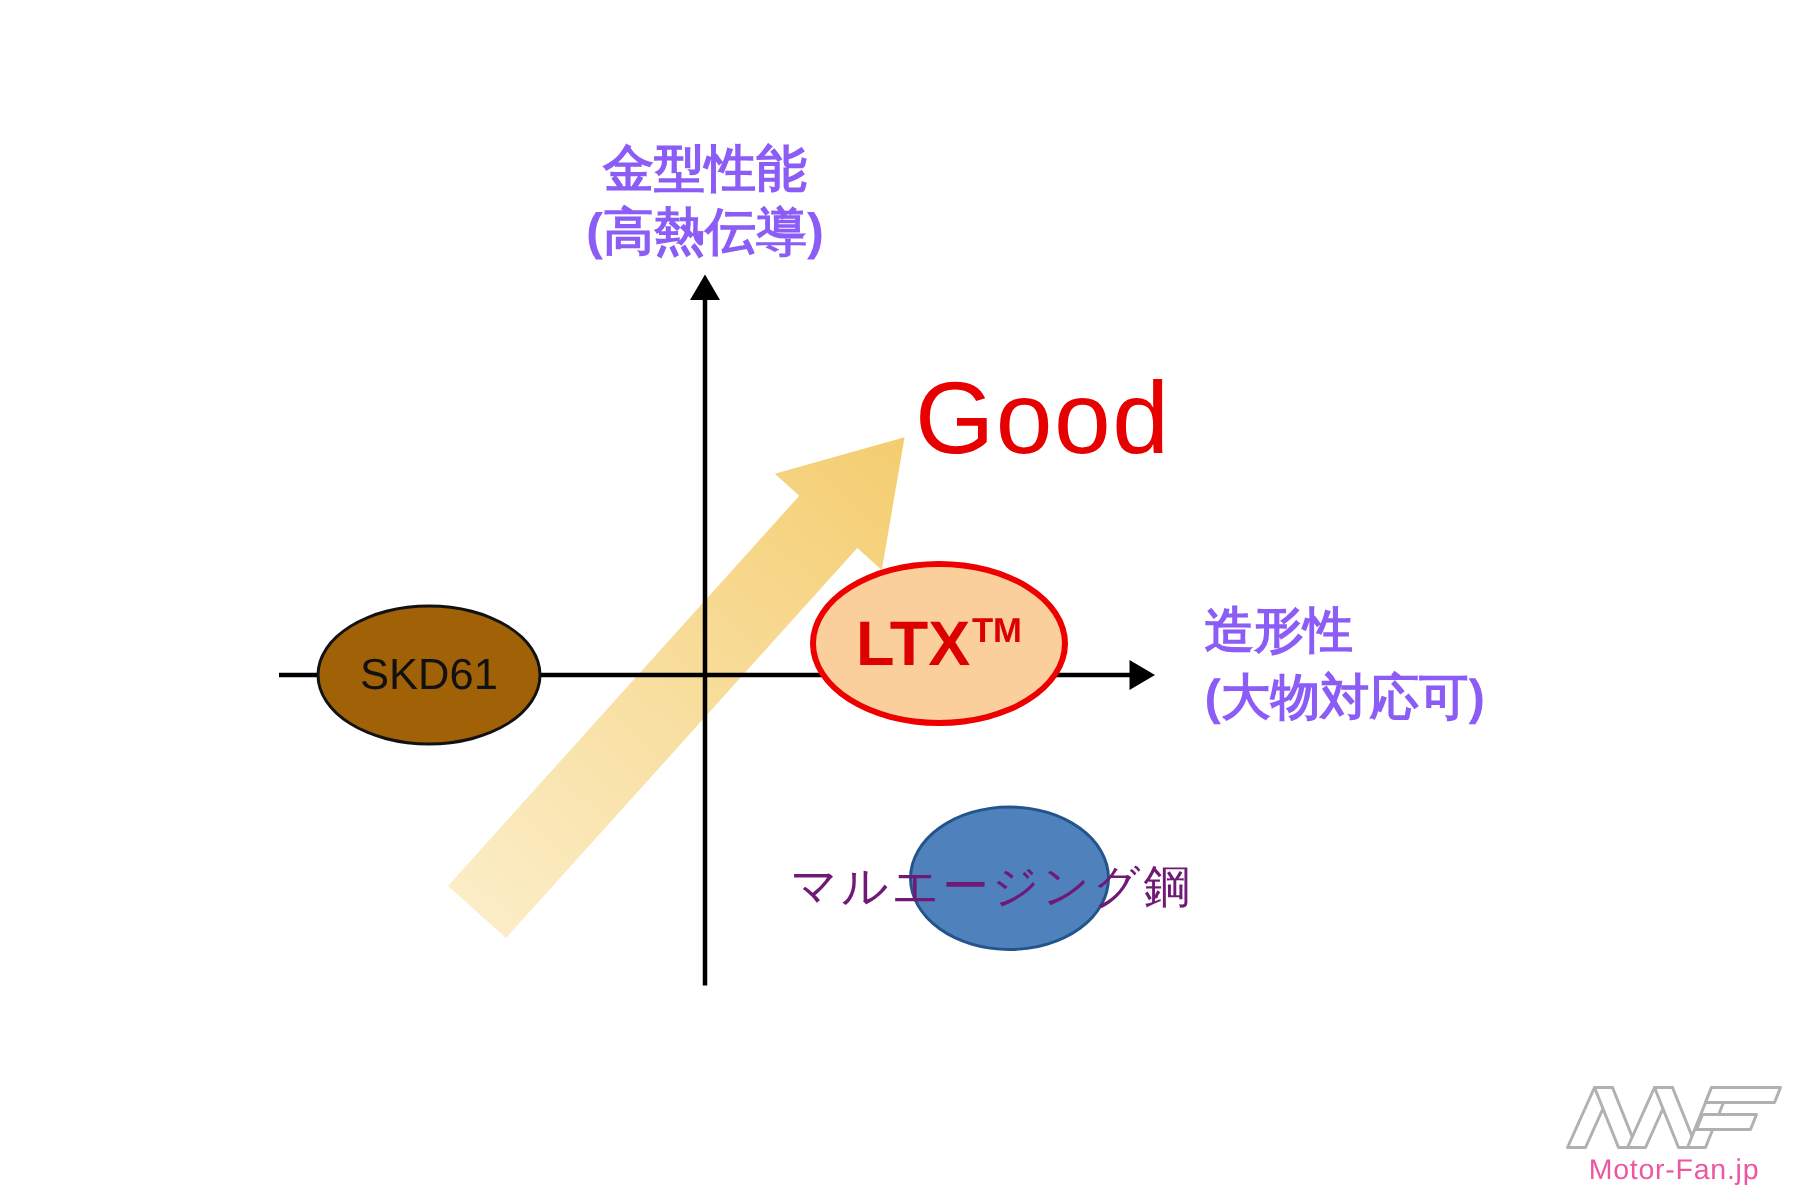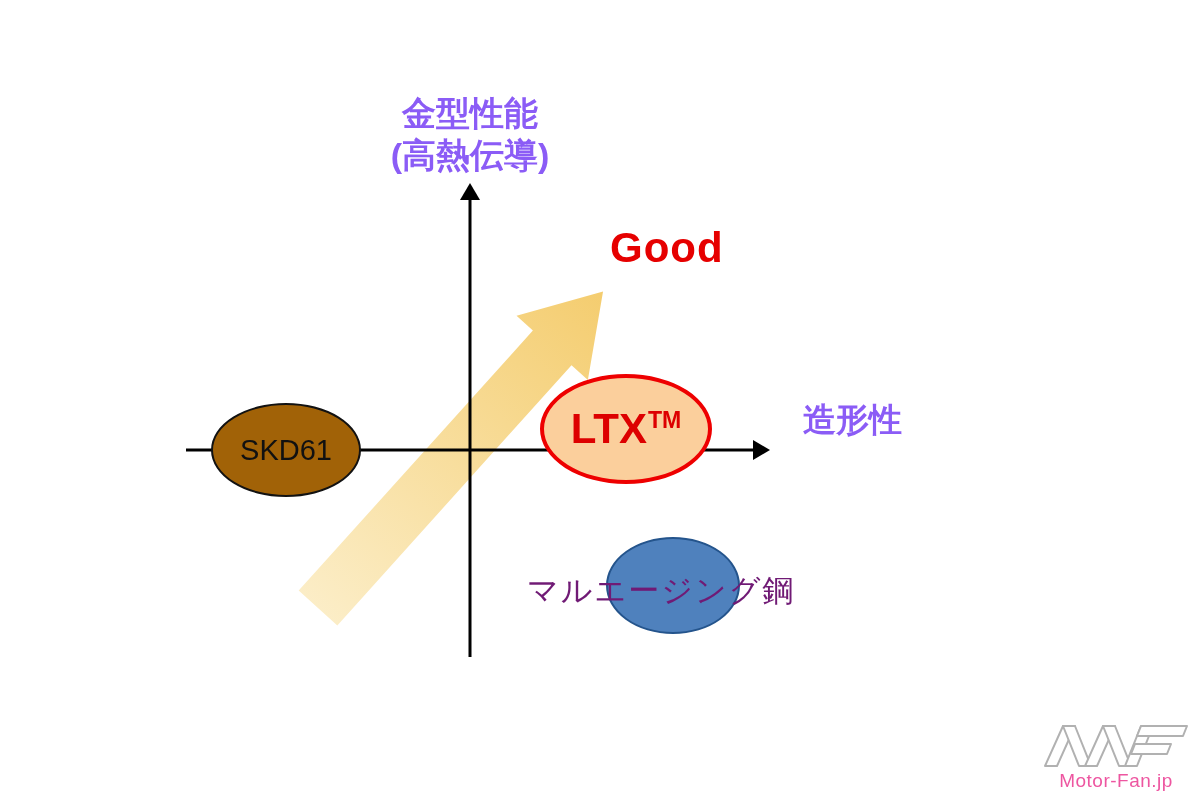--- a/index.html
+++ b/index.html
@@ -79,25 +79,24 @@
     line-height: 42px;
     white-space: normal;
   }
   .x-axis-label {
     left: 803px; top: 397px;
     font-weight: bold;
     font-size: 33px;
     line-height: 45px;
   }
   .good-label {
-    left: 610px; top: 224px;
-    font-size: 42px;
+    left: 610px; top: 240px;
+    font-size: 68px;
     color: #e60000;
     letter-spacing: 1px;
-    font-weight: bold;
   }
   .maraging-label {
     left: 527px; top: 570px;
     z-index: 4;
     font-size: 31px;
     color: #701a75;
     letter-spacing: 2px;
   }
   .watermark {
     position: absolute;
@@ -149,20 +148,21 @@
   <div class="ellipse node-maraging"></div>
   <div class="txt maraging-label">マルエージング鋼</div>
 
   <div class="txt y-axis-label">
     <div>金型性能</div>
     <div>(高熱伝導)</div>
   </div>
 
   <div class="txt x-axis-label">
     <div>造形性</div>
+    <div>(大物対応可)</div>
   </div>
 
   <div class="txt good-label">Good</div>
 
   <div class="watermark">
     <svg width="148" height="46" viewBox="0 0 148 46">
       <g fill="#ffffff" stroke="#ababab" stroke-width="2" stroke-linejoin="round">
         <polygon points="3,44 21,4 33,4 15,44"></polygon>
         <polygon points="21,4 37,44 49,44 33,4"></polygon>
         <polygon points="43,44 61,4 73,4 55,44"></polygon>

